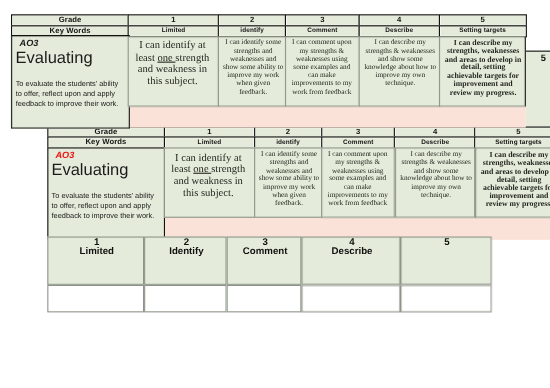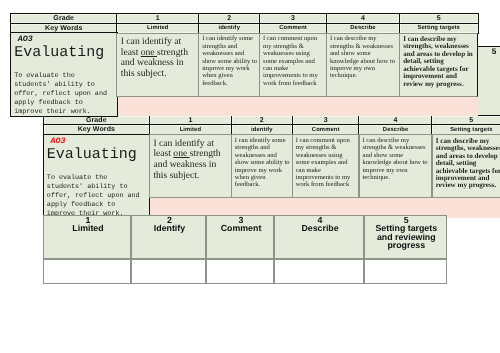--- a/index.html
+++ b/index.html
@@ -14,24 +14,24 @@
 
   
   .green{background:#e4ebda;}
   .pink{background:#fbe2d8;}
 
   
   .hdr{border:1.4px solid #111;display:flex;align-items:center;justify-content:center;
        font-weight:bold;font-size:7px;color:#141414;letter-spacing:0.1px;
        box-shadow:inset 0 0 0 0.6px rgba(255,255,255,0.92);}
   
-  .cell{border:0.75px solid #8e9488;}
+  .cell{border:0.75px solid #8e9488;text-align:center;}
   .cellthick{border:1.4px solid #111;}
 
-  .pad{position:absolute;transform:translateZ(0);font-family:Liberation Mono, monospace;}
+  .pad{position:absolute;transform:translateZ(0);}
   .hdr > div{transform:translateZ(0);}
   .sumhead > div{transform:translateZ(0);}
 
   .ao3{font-weight:bold;font-style:italic;font-size:8.3px;line-height:9px;color:#1b1b1b;}
   .ao3.red{color:#ee1111;}
   .evaluating{font-size:15px;line-height:11px;color:#1b1b1b;}
   .desc{font-size:6.72px;line-height:9.0px;color:#1b1b1b;}
 
   .serif{font-family:"Liberation Serif",serif;color:#22261f;}
   .big{font-size:9.6px;line-height:10.7px;}
@@ -196,19 +196,18 @@
         <div class="sumcell green" style="left:231.9px;top:0;width:89.1px;height:44.1px;">
           <div class="sumhead" style="left:9.549999999999997px;top:-0.4px;width:70px;position:absolute;">
             <div class="">4</div>
             <div class="">Describe</div>
           </div>
         </div>
         <div class="sumcell" style="left:231.9px;top:44.1px;width:89.1px;height:24.5px;background:#fff;"></div>
         <div class="sumcell green" style="left:321px;top:0;width:83.4px;height:44.1px;">
           <div class="sumhead" style="left:6.700000000000003px;top:-0.4px;width:70px;position:absolute;">
             <div class="">5</div>
-            <div class="">Setting targets and reviewing progress</div>
           </div>
         </div>
         <div class="sumcell" style="left:321px;top:44.1px;width:83.4px;height:24.5px;background:#fff;"></div>
       </div>
     </div>
 </div>
 
 </body></html>

